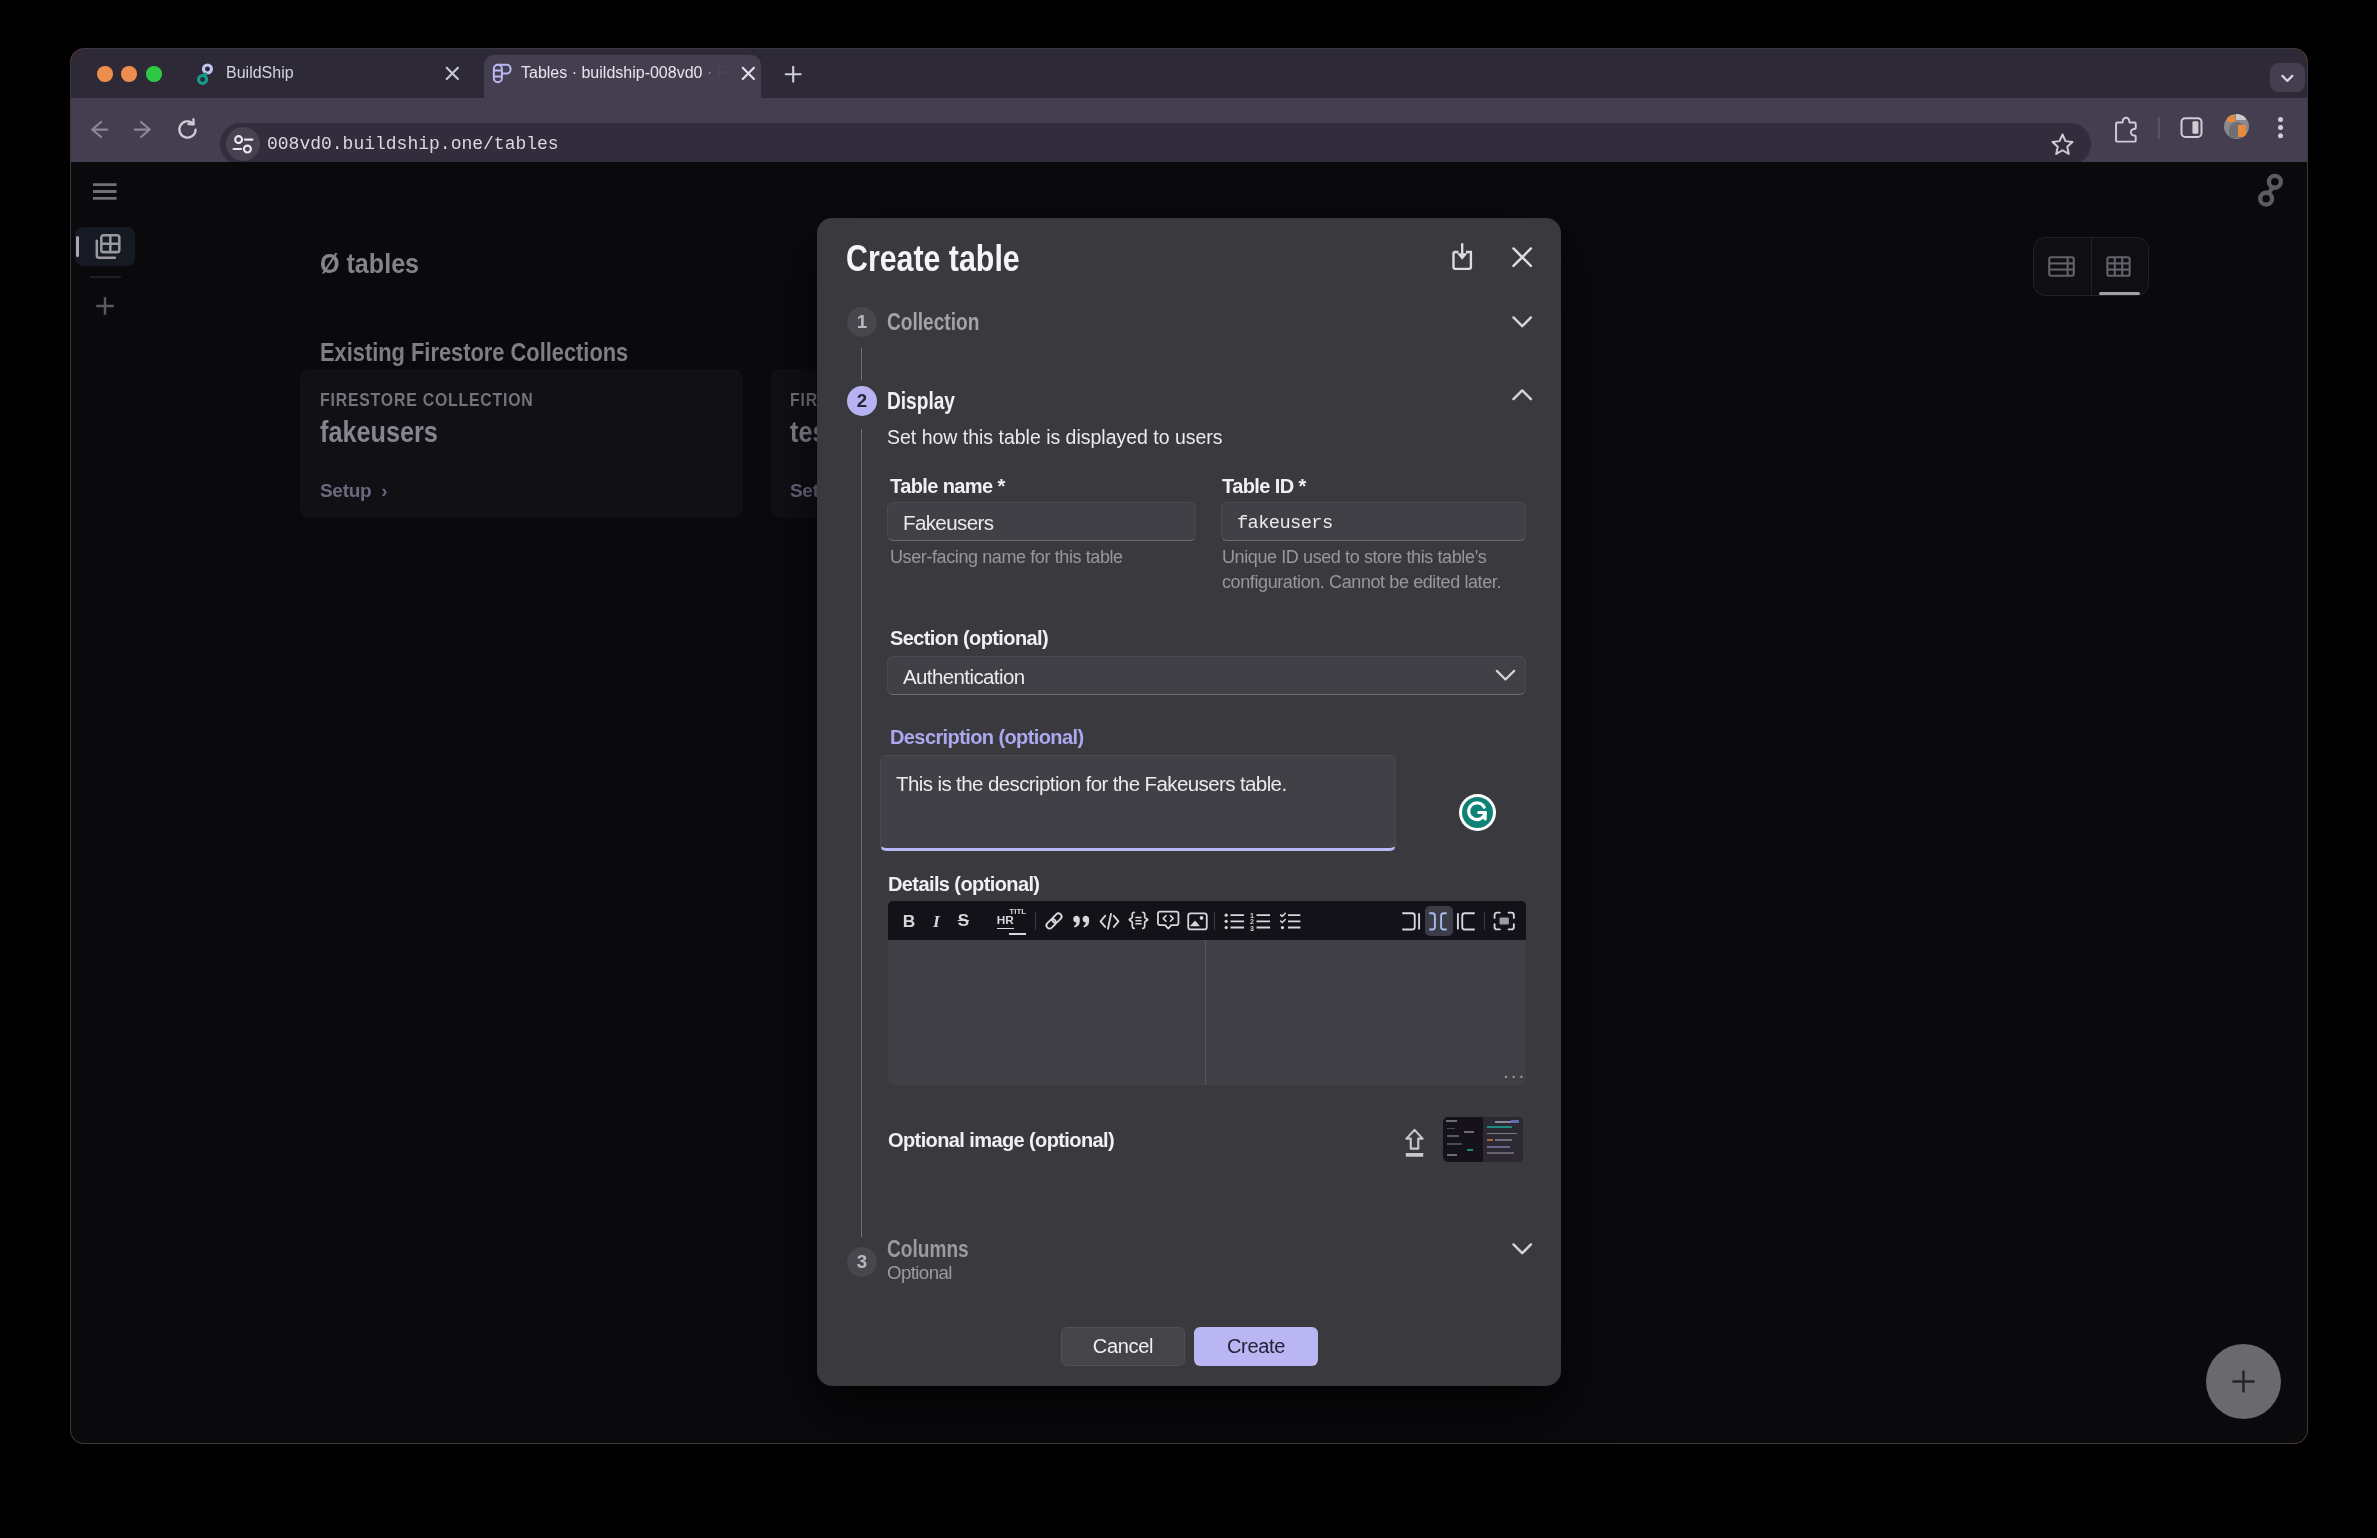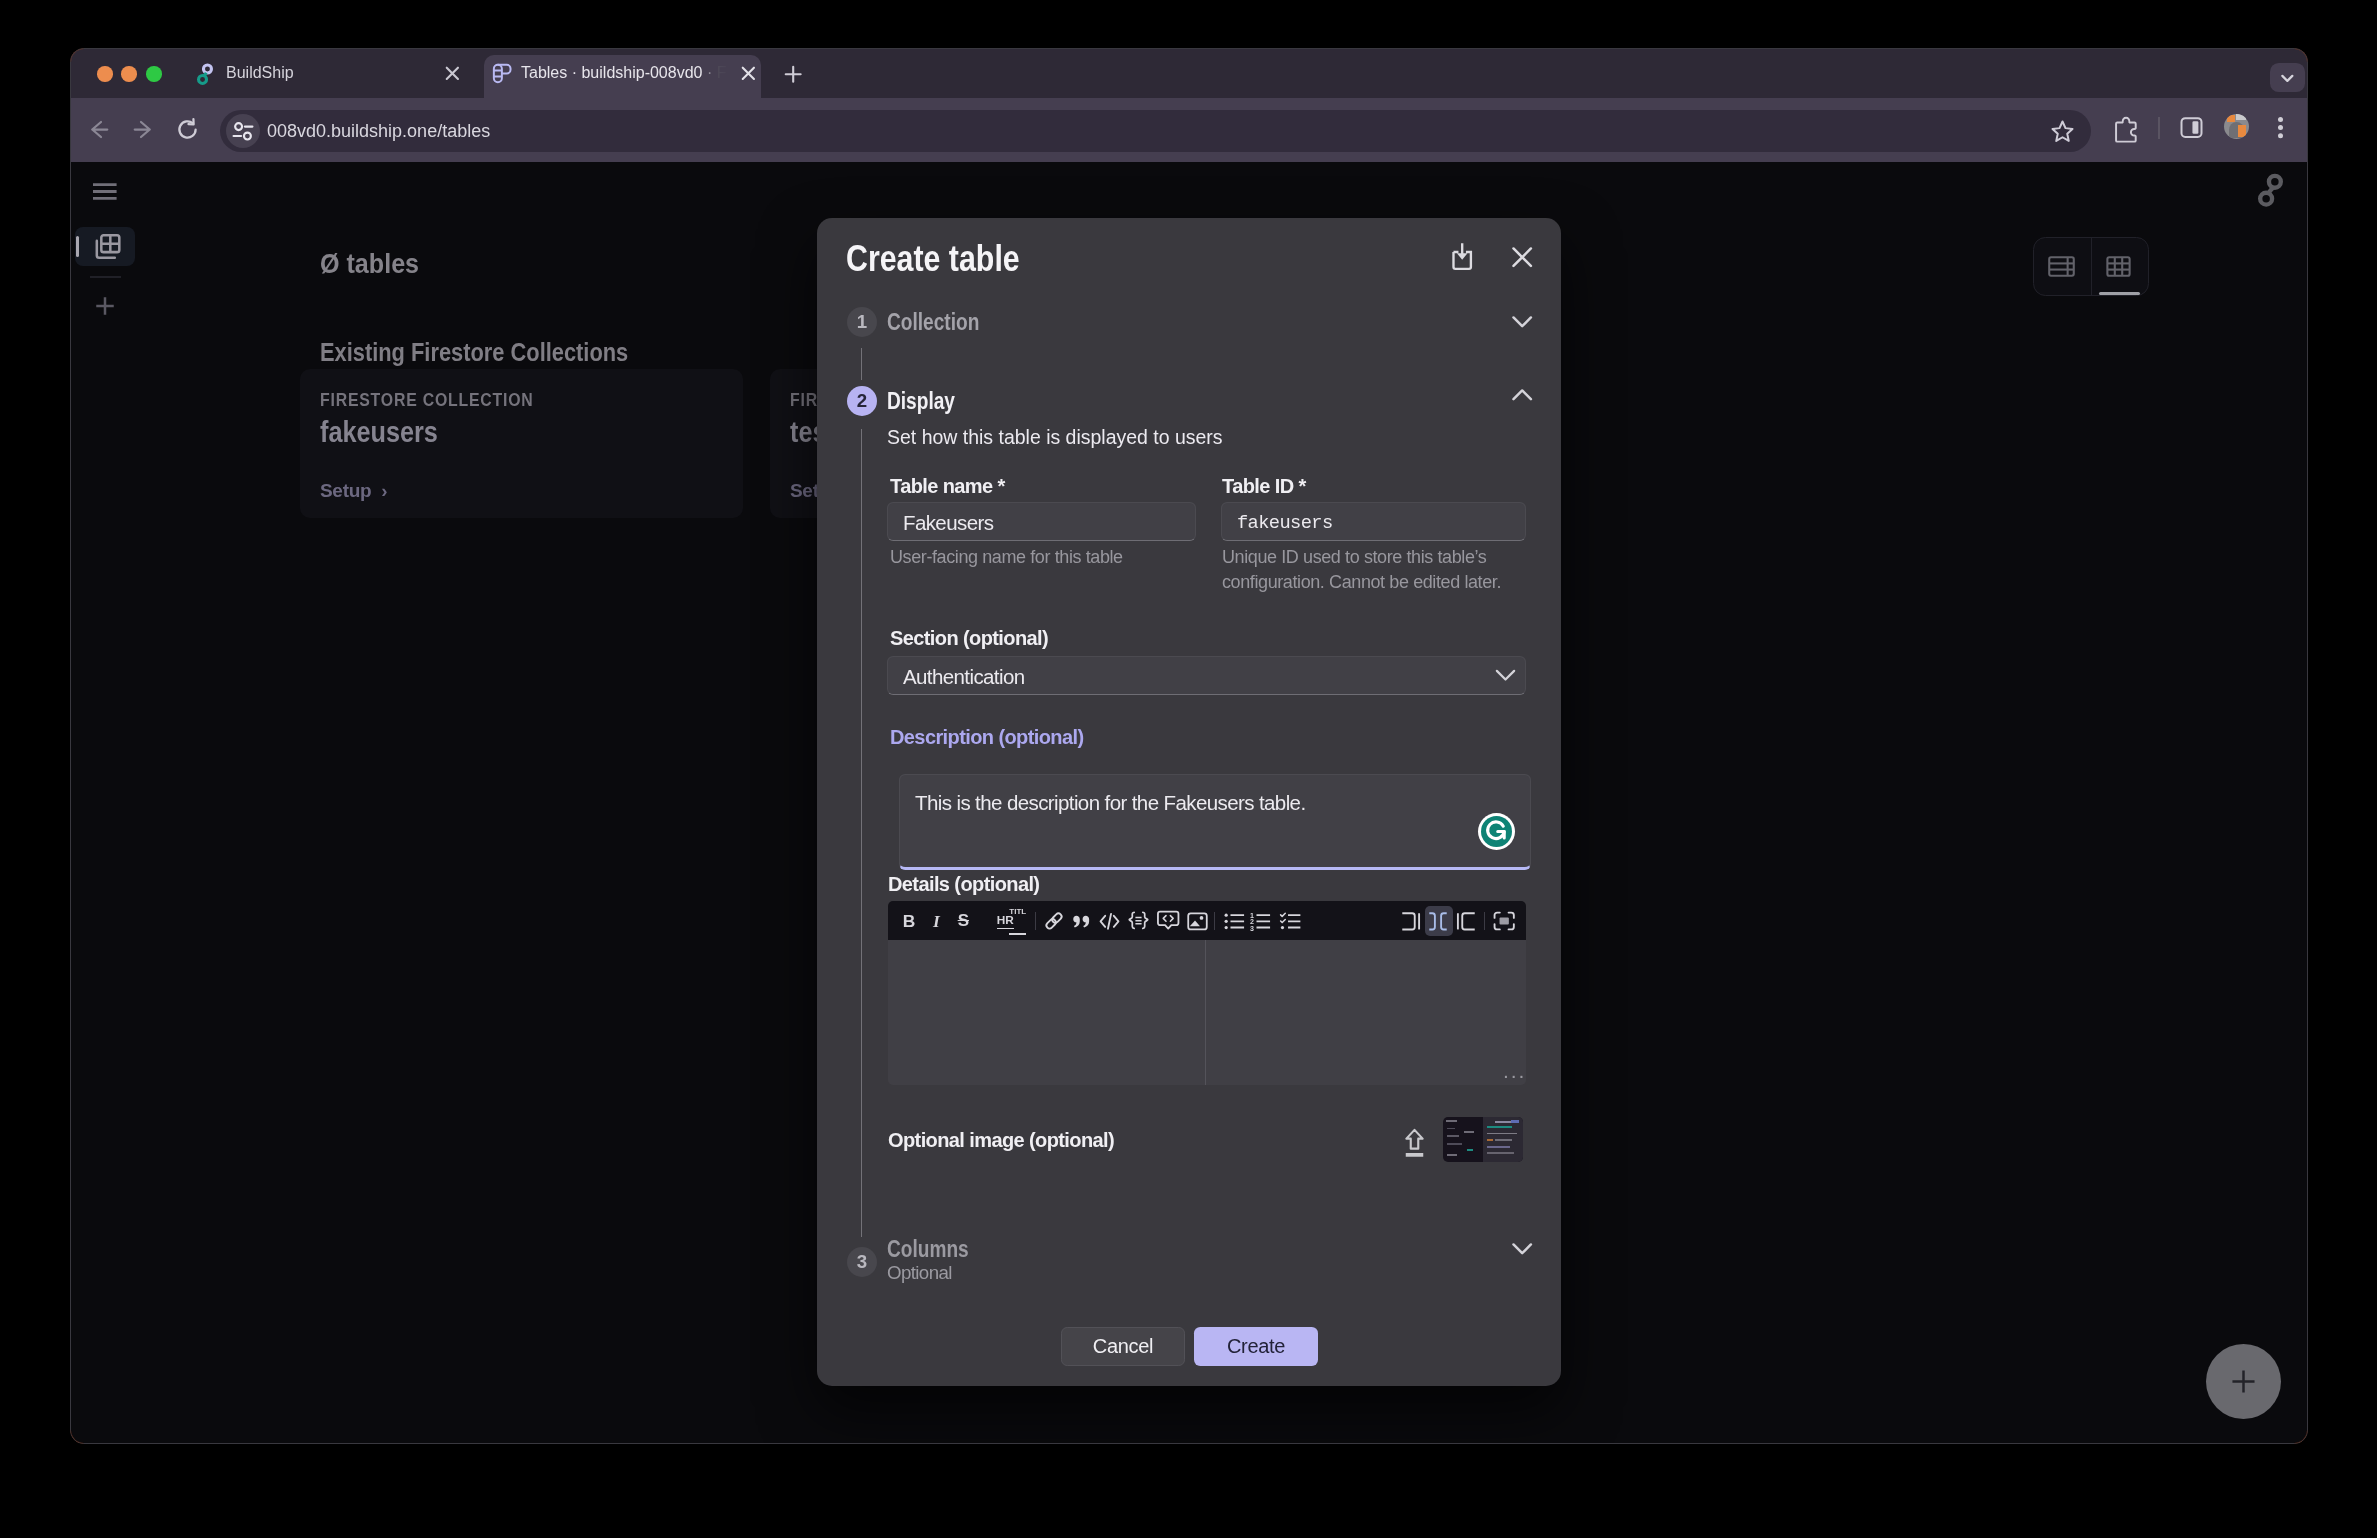--- a/index.html
+++ b/index.html
@@ -15,22 +15,22 @@
   .light { position:absolute; top:17px; width:15.5px; height:15.5px; border-radius:50%; }
   #tabtitle1 { position:absolute; left:155px; top:15px; font-size:16px; color:#d6d4dc; }
   #tab2 { position:absolute; left:413px; top:5.6px; width:277px; height:44px;
     background:#453e50; border-radius:10px 10px 0 0; }
   #tabtitle2 { position:absolute; left:37px; top:9.3px; width:213px; font-size:16px; color:#e7e5eb; white-space:nowrap; overflow:hidden;
     -webkit-mask-image:linear-gradient(to right, black 88%, transparent 99%); }
   #tabsearch { position:absolute; left:2199px; top:14.3px; width:35px; height:29px;
     border-radius:8.7px; background:#453e50; }
   
   #toolbar { position:absolute; left:0; top:49px; width:100%; height:64px; background:#453e50; }
-  #pill { position:absolute; left:149px; top:12px; width:1871px; height:42px;
-    border-radius:21px; background:#322c3c; }
+  #pill { position:absolute; left:149px; top:25px; width:1871px; height:42px;
+    border-radius:21px; background:#322c3c;font-family:Liberation Mono, monospace; }
   #tunebadge { position:absolute; left:6.2px; top:4.4px; width:34px; height:34px;
     border-radius:50%; background:#474151; }
   #urltext { position:absolute; left:47px; top:10.6px; font-size:18px; line-height:21px; color:#d9d7df; }
   
   #content { position:absolute; left:0; top:113px; width:100%; height:1281px; background:#0a0a0d; }
   #sbtile { position:absolute; left:4.4px; top:65px; width:60px; height:39px;
     border-radius:8px; background:#161a23; }
   #sbbar { position:absolute; left:5px; top:74px; width:3.1px; height:20.5px; border-radius:1.9px; background:#a9a7b0; }
   #sbdiv { position:absolute; left:19px; top:114px; width:30.5px; height:1.9px; background:#202027; }
   h1.zero { position:absolute; left:249px; top:86px; font-size:27px; line-height:32px; font-weight:bold; color:#85838a; transform:scaleX(.93); transform-origin:left top; }
@@ -54,23 +54,23 @@
   .stepc { position:absolute; left:30px; width:30px; height:30px; border-radius:50%;
     background:#48474d; color:#b9b8bf; font-size:18.7px; font-weight:bold;
     display:flex; align-items:center; justify-content:center; }
   .steptitle { position:absolute; left:70px; font-size:23.6px; font-weight:bold; line-height:30px; transform:scaleX(.81); transform-origin:left center; }
   .connector { position:absolute; left:44px; width:1.2px; background:#737278; }
   .flabel { position:absolute; font-size:20px; font-weight:bold; color:#f0eff3; line-height:25px; letter-spacing:-0.6px; }
   .finput { position:absolute; height:39px; border-radius:6.2px; background:#414046;
     border:1.2px solid #4b4a50; border-bottom-color:#6e6d74; }
   .ftext { position:absolute; left:15px; top:7.5px; font-size:20.5px; color:#eceaef; letter-spacing:-0.6px; }
   .fhelp { position:absolute; font-size:18px; color:#98979e; line-height:25px; letter-spacing:-0.4px; }
-  #descarea { position:absolute; left:82px; top:537px; width:632px; height:96px;
+  #descarea { position:absolute; left:63px; top:537px; width:516px; height:96px;
     border-radius:6.2px; background:#414046; border:1.2px solid #4b4a50;
-    border-bottom:3.1px solid #b7b9f6;margin-top:19px; }
+    border-bottom:3.1px solid #b7b9f6; }
   #richbar { position:absolute; left:71px; top:683px; width:638px; height:40px;
     border-radius:5px 5px 0 0; background:#131218; }
   #editor { position:absolute; left:71px; top:722px; width:638px; height:145px;
     border-radius:0 0 5px 5px; background:#403f45; }
   #editdiv { position:absolute; left:317px; top:0; width:1.2px; height:145px; background:#54535a; }
   .btn { position:absolute; top:1109px; width:124px; height:39px; border-radius:6.2px;
     font-size:20px; font-weight:normal; letter-spacing:-0.3px; display:flex; align-items:center; justify-content:center; }
   #cancel { left:244px; background:#454449; color:#f0eff3; border:0.6px solid #525157; }
   #create { left:377px; background:#b9b6f3; color:#222238; }
   .ricon { position:absolute; top:0; height:40px; color:#d7d6dc; display:flex; align-items:center; justify-content:center; }

